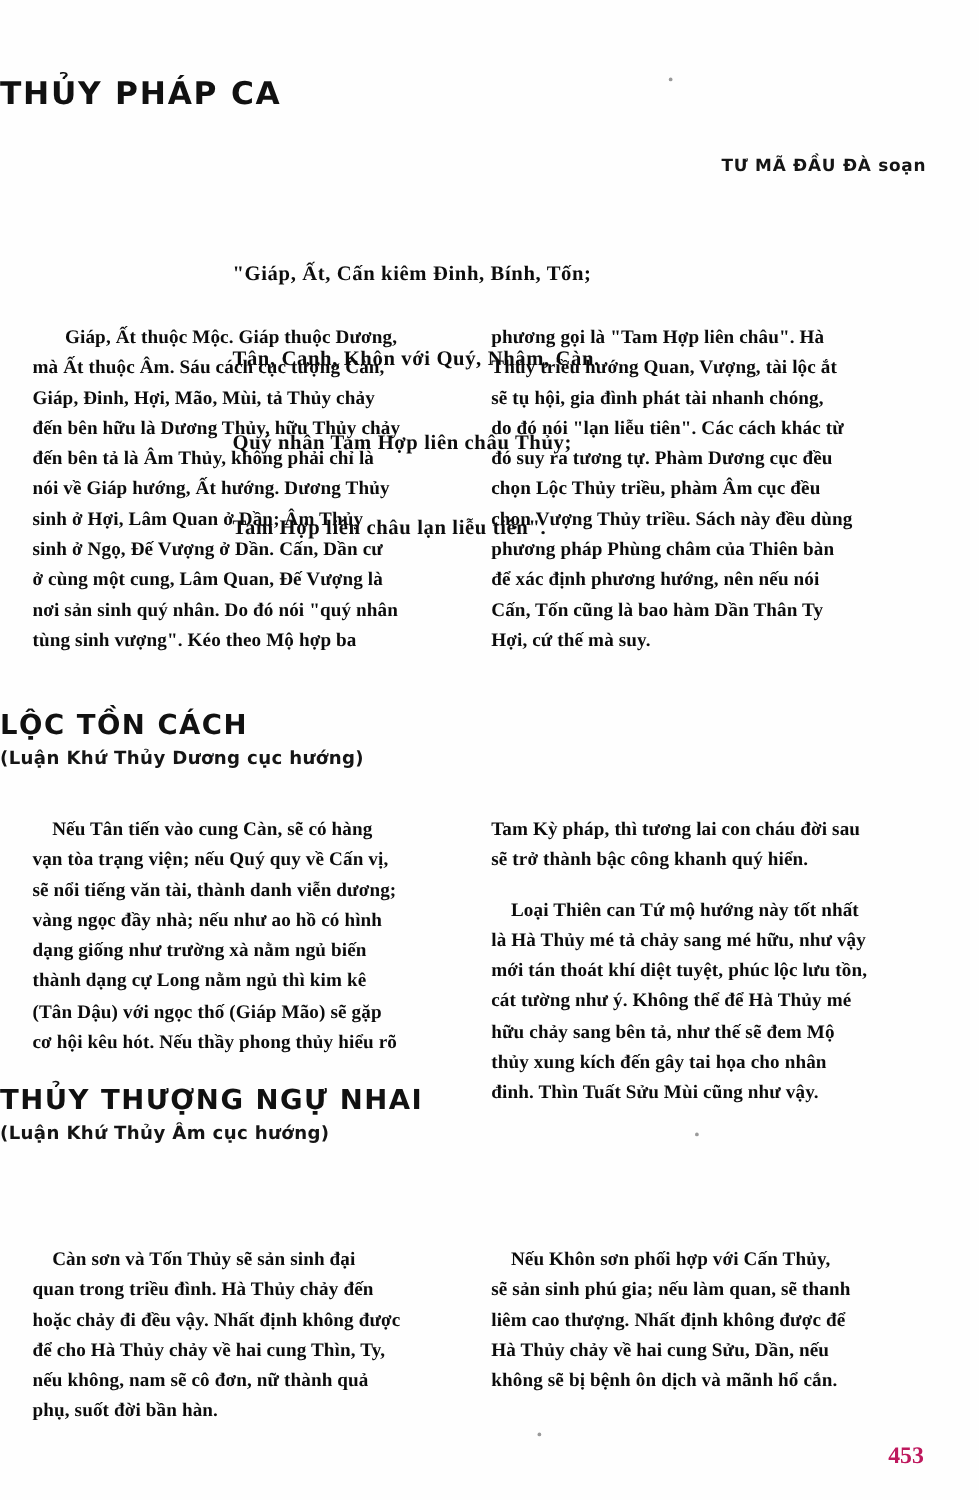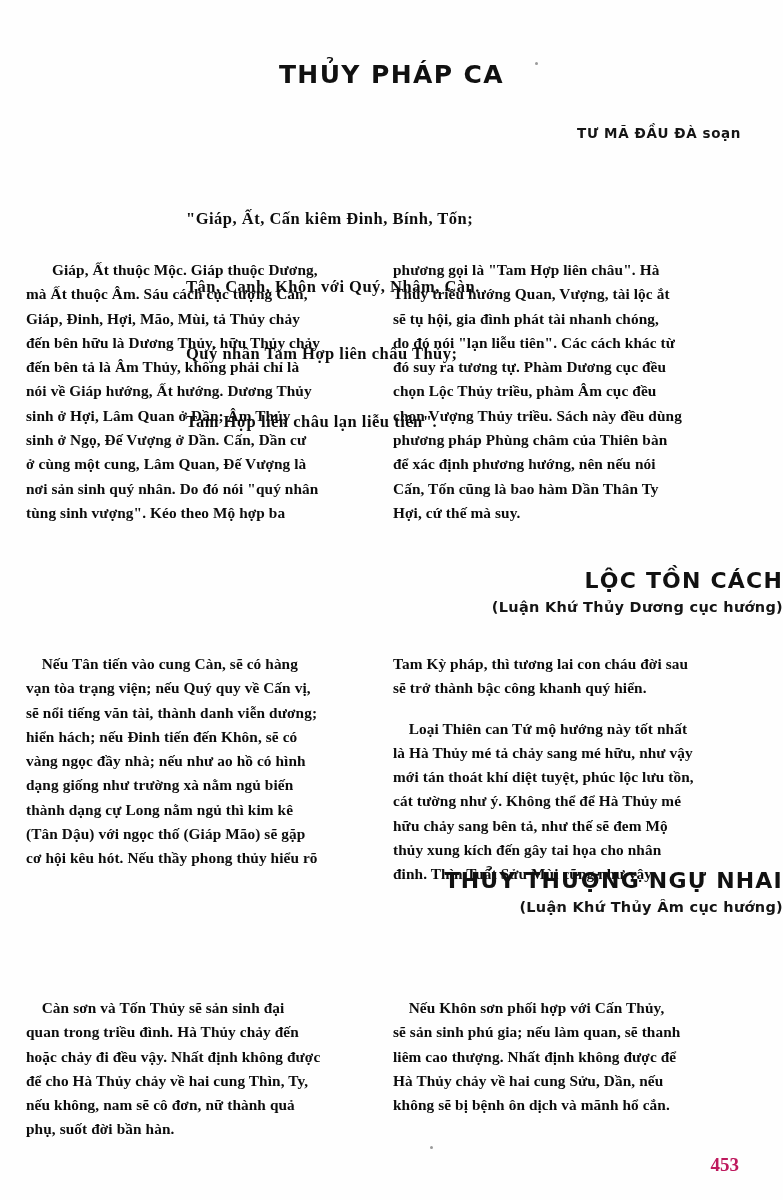--- a/index.html
+++ b/index.html
@@ -21,21 +21,20 @@
     overflow: hidden;
     box-sizing: border-box;
   }
 
   
   .doc-title {
     position: absolute;
     top: 60px;
     left: 0;
     width: 783px;
-    text-align: center;
     font-family: "DejaVu Sans", "Liberation Sans", sans-serif;
     font-weight: 700;
     font-size: 25px;
     letter-spacing: 1.4px;
     color: #111;
   }
 
   
   .byline {
     position: absolute;
@@ -61,21 +60,21 @@
     color: #0d0d0d;
     white-space: pre;
   }
   .verse div { white-space: pre; }
 
   
   .section-head {
     position: absolute;
     left: 0;
     width: 783px;
-    text-align: right;
+    text-align: left;
   }
   .section-head .sh-title {
     font-family: "DejaVu Sans", "Liberation Sans", sans-serif;
     font-weight: 700;
     font-size: 22px;
     letter-spacing: 1.2px;
     color: #111;
   }
   .section-head .sh-sub {
     margin-top: 6px;
@@ -188,21 +187,20 @@
     <div class="sh-title">LỘC TỒN CÁCH</div>
     <div class="sh-sub">(Luận Khứ Thủy Dương cục hướng)</div>
   </div>
 
   <div class="cols" style="top:652px;">
     <div class="col">
       <p class="lines">
         <span class="ln">    Nếu Tân tiến vào cung Càn, sẽ có hàng</span>
         <span class="ln">vạn tòa trạng viện; nếu Quý quy về Cấn vị,</span>
         <span class="ln">sẽ nổi tiếng văn tài, thành danh viễn dương;</span>
-        <span class="ln">hiển hách; nếu Đinh tiến đến Khôn, sẽ có</span>
         <span class="ln">vàng ngọc đầy nhà; nếu như ao hồ có hình</span>
         <span class="ln">dạng giống như trường xà nằm ngủ biến</span>
         <span class="ln">thành dạng cự Long nằm ngủ thì kim kê</span>
         <span class="ln">(Tân Dậu) với ngọc thố (Giáp Mão) sẽ gặp</span>
         <span class="ln">cơ hội kêu hót. Nếu thầy phong thủy hiểu rõ</span>
       </p>
     </div>
     <div class="col">
       <p class="lines">
         <span class="ln">Tam Kỳ pháp, thì tương lai con cháu đời sau</span>

